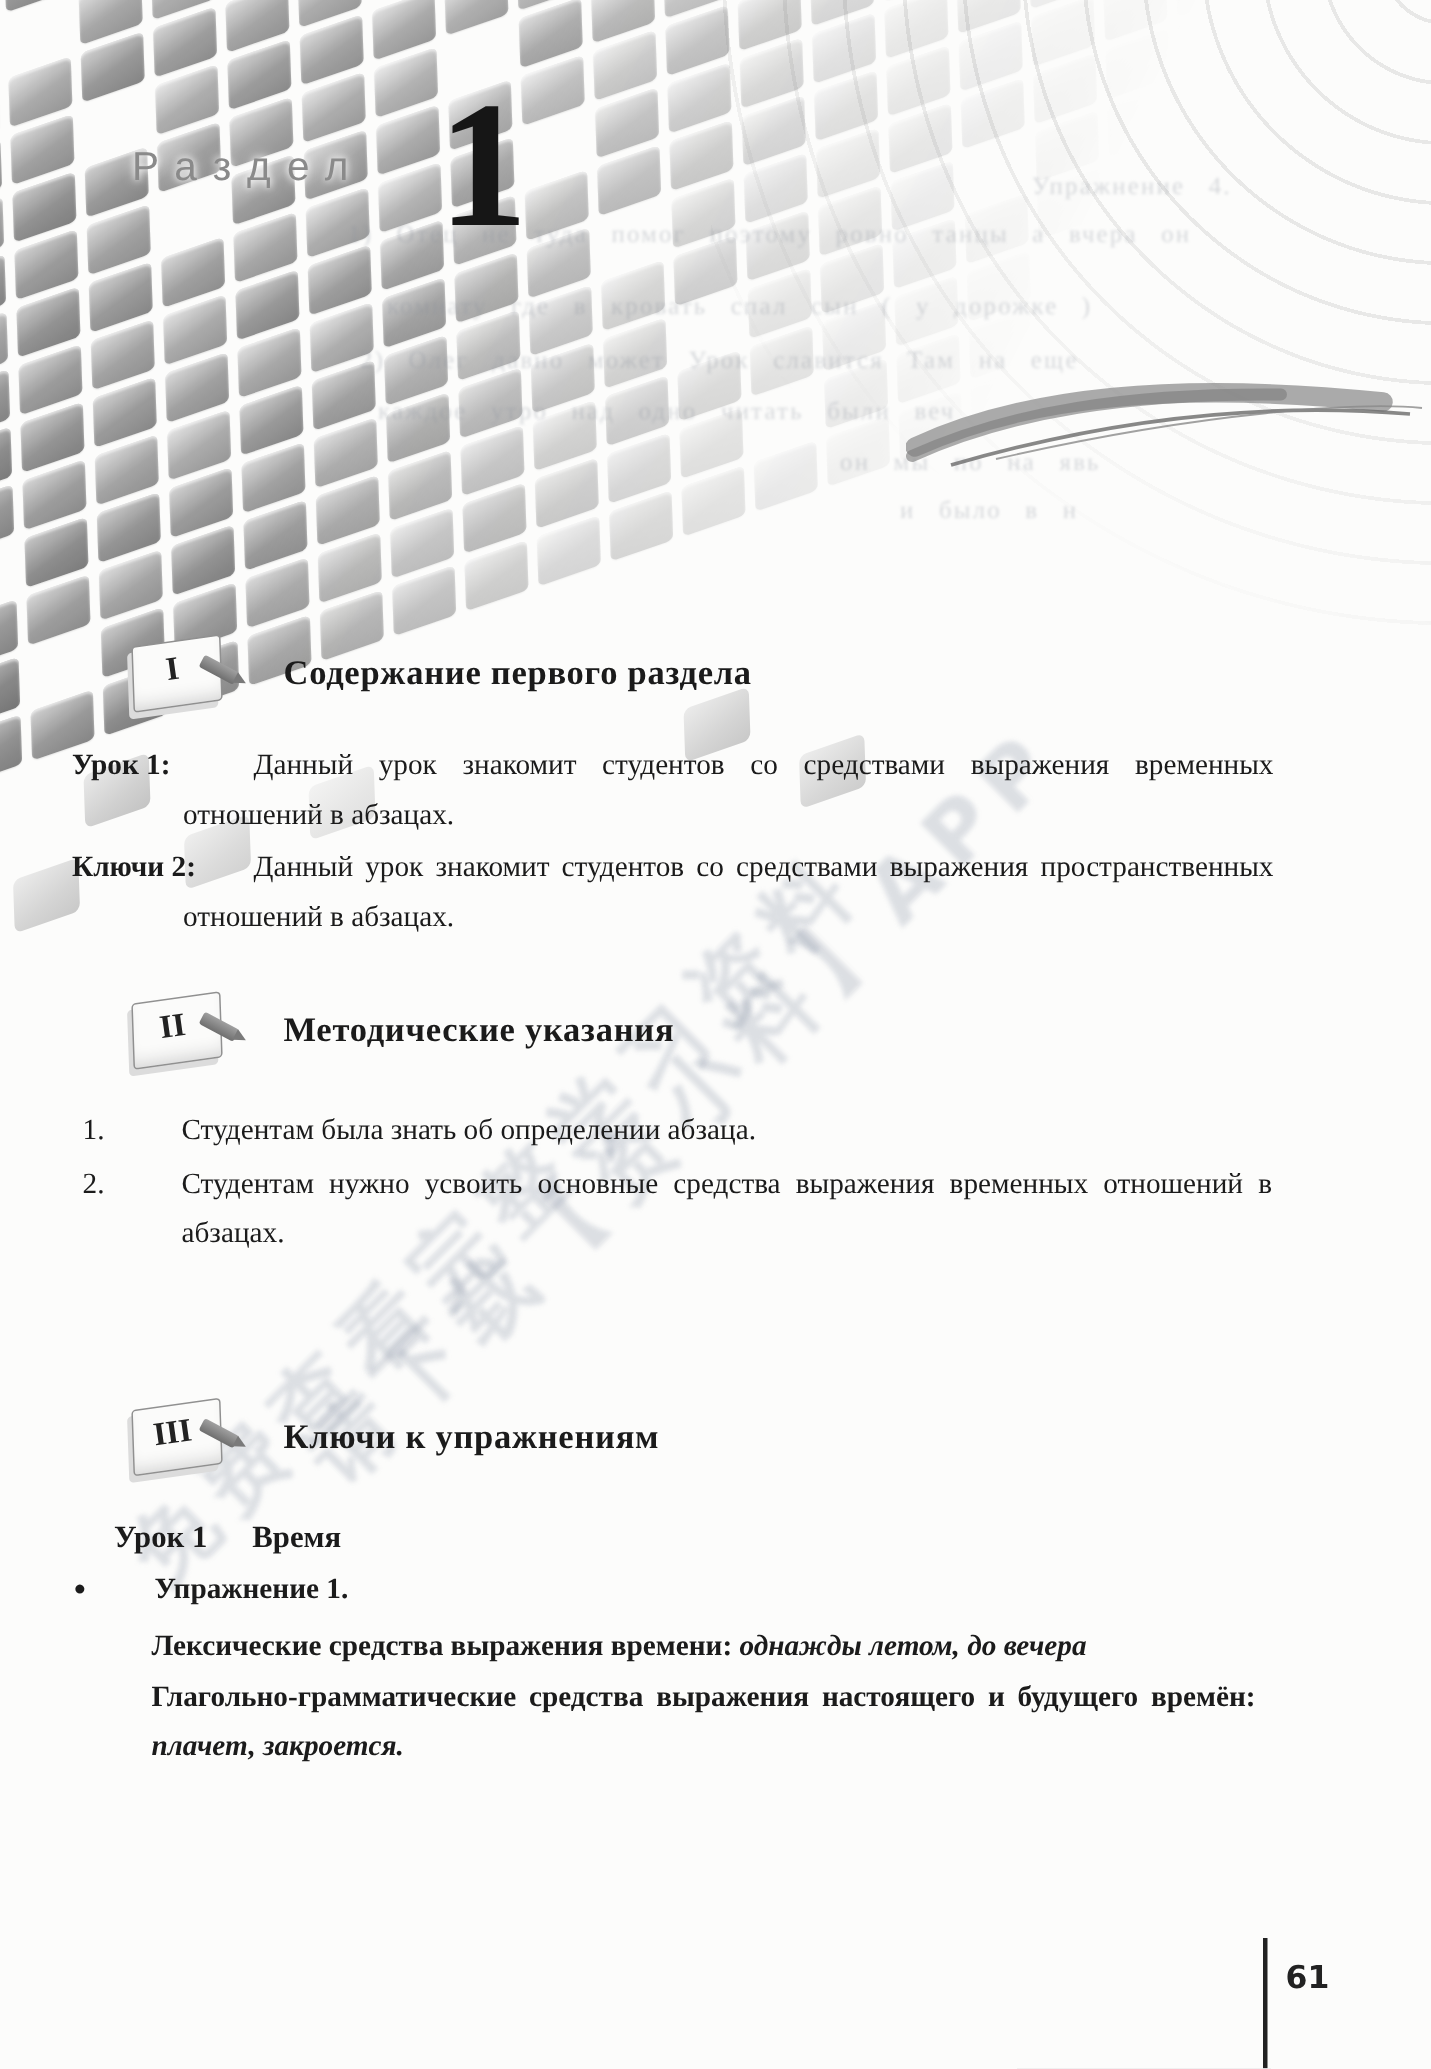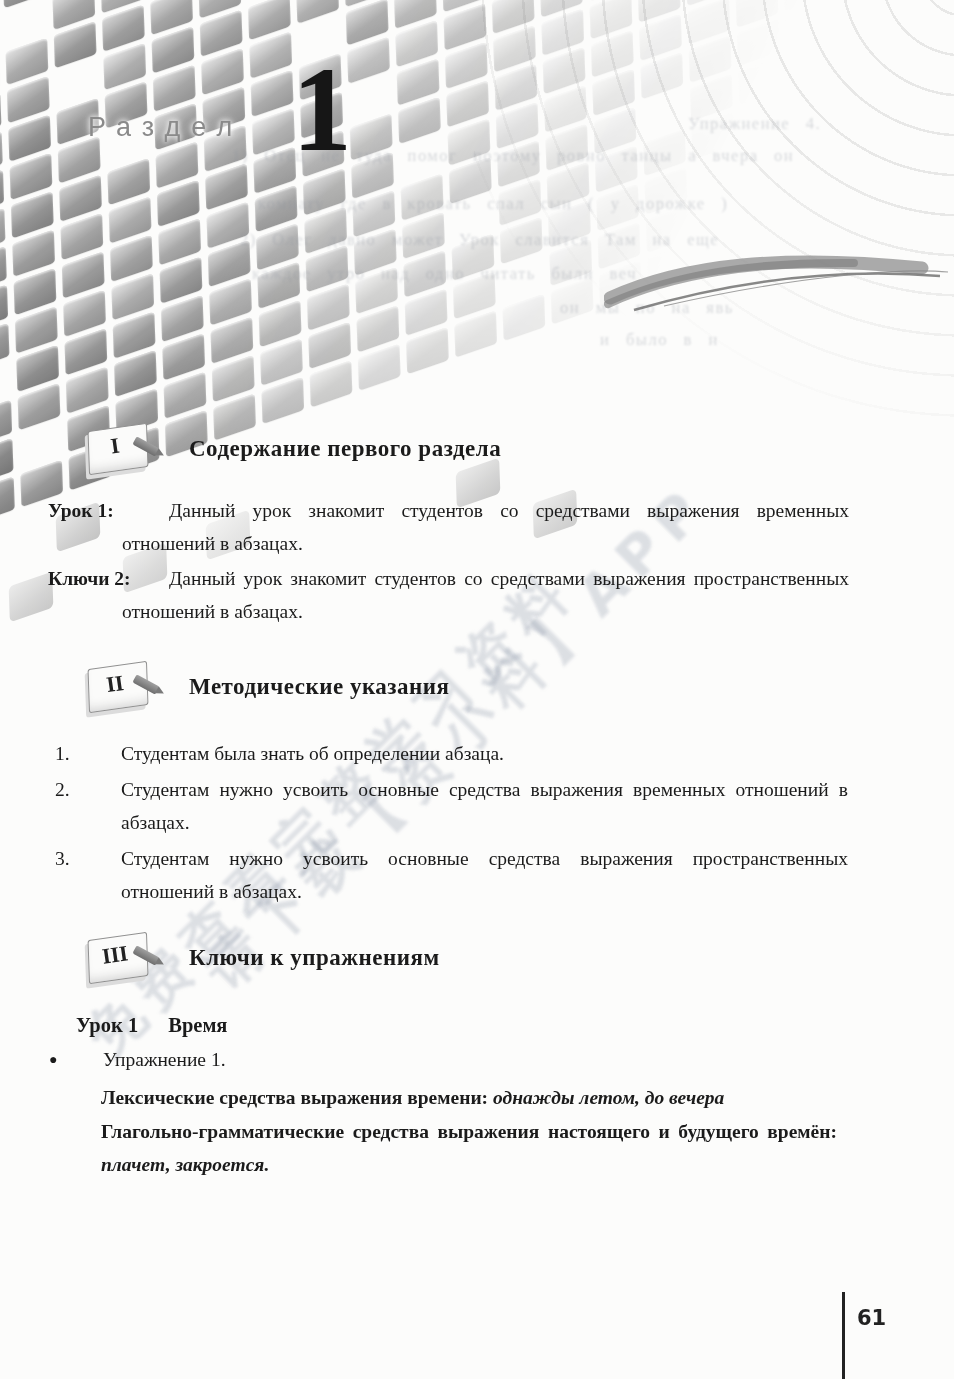--- a/index.html
+++ b/index.html
@@ -37,21 +37,21 @@
   .bl-2{left:232px;top:146px}
   .bl-3{left:258px;top:194px}
   .bl-4{left:240px;top:230px}
   .bl-5{left:252px;top:264px}
   .bl-6{left:560px;top:298px}
   .bl-7{left:600px;top:330px}
 
   
   .razdel{position:absolute;left:88px;top:96px;font-family:"Liberation Sans",sans-serif;
           font-size:27px;letter-spacing:11px;color:#8a8a8a;
-          text-shadow:0 0 5px #fff,0 0 9px #fff;margin-top:16px;}
+          text-shadow:0 0 5px #fff,0 0 9px #fff;}
   .bignum{position:absolute;left:292px;top:50px;font-size:120px;line-height:1;
           font-weight:bold;color:#161616;}
   .chapter{position:absolute;left:690px;top:224px;font-weight:bold;font-size:40px;
            letter-spacing:2px;color:#111;}
   .swoosh{position:absolute;left:604px;top:246px;}
 
   
   .wm{position:absolute;font-family:"DejaVu Sans",sans-serif;font-weight:bold;font-size:56px;
       letter-spacing:10px;color:rgba(128,138,160,.26);filter:blur(1.6px);
       transform:rotate(-45deg);white-space:nowrap;}
@@ -81,21 +81,21 @@
   .lesson-label{font-weight:bold;display:inline-block;min-width:84px;}
 
   .guides{position:absolute;left:88px;top:737px;width:760px;}
   .gitem{font-size:19.5px;line-height:33px;text-align:justify;
          padding-left:33px;text-indent:-33px;margin:0 0 3px 0;}
   .gnum{display:inline-block;min-width:33px;}
 
   .keysblock{position:absolute;left:76px;top:1013px;width:763px;}
   .keyhead{font-weight:bold;font-size:20.5px;line-height:24px;}
   .keyhead .topic{margin-left:30px;}
-  .exline{margin-top:8px;font-size:19.5px;line-height:30px;padding-left:27px;text-indent:-27px;}
+  .exline{margin-top:8px;font-size:19.5px;line-height:30px;padding-left:27px;text-indent:-27px;font-weight:bold;}
   .bullet{display:inline-block;min-width:27px;font-size:14px;vertical-align:2px;}
   .answers{margin-top:6px;margin-left:25px;width:736px;font-weight:bold;}
   .ans{font-size:19.5px;line-height:33.5px;text-align:justify;margin:0;}
   .seg-italic{font-style:italic;}
   .seg-normal{font-style:normal;}
 
   
   .rule{position:absolute;left:842px;top:1292px;width:2.5px;height:87px;background:#222;}
   .pagenum{position:absolute;left:857px;top:1306px;font-family:"DejaVu Sans",sans-serif;
            font-weight:bold;font-size:21px;color:#222;}
@@ -347,21 +347,20 @@
       <div class="pg"></div>
       <div class="num">II</div>
       <div class="pen"></div>
     </div>
     <div class="sec-title">Методические указания</div>
   </div>
 
   <div class="guides">
     <div class="gitem"><span class="gnum">1.</span><span>Студентам была знать об определении абзаца.</span></div>
     <div class="gitem"><span class="gnum">2.</span><span>Студентам нужно усвоить основные средства выражения временных отношений в абзацах.</span></div>
-    <div class="gitem"><span class="gnum">3.</span><span>Студентам нужно усвоить основные средства выражения пространственных отношений в абзацах.</span></div>
   </div>
 
   <div class="sec sec3">
     <div class="sicon">
       <div class="pg"></div>
       <div class="num">III</div>
       <div class="pen"></div>
     </div>
     <div class="sec-title">Ключи к упражнениям</div>
   </div>

